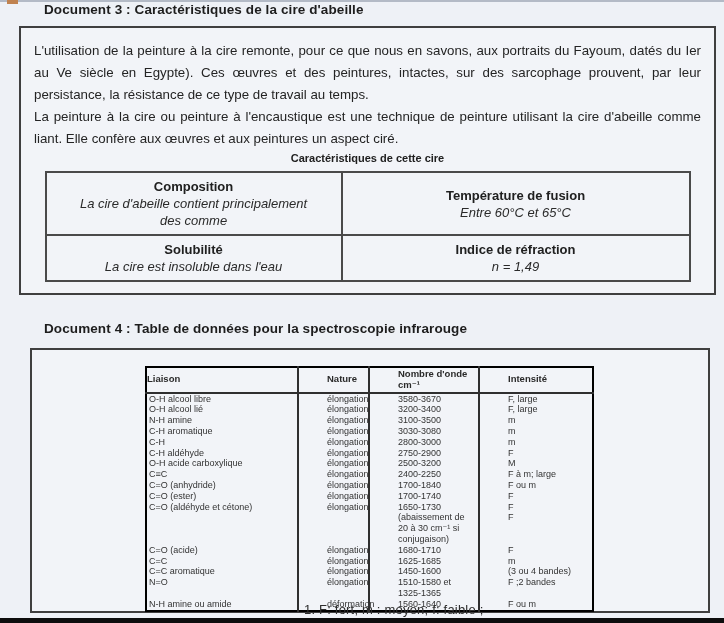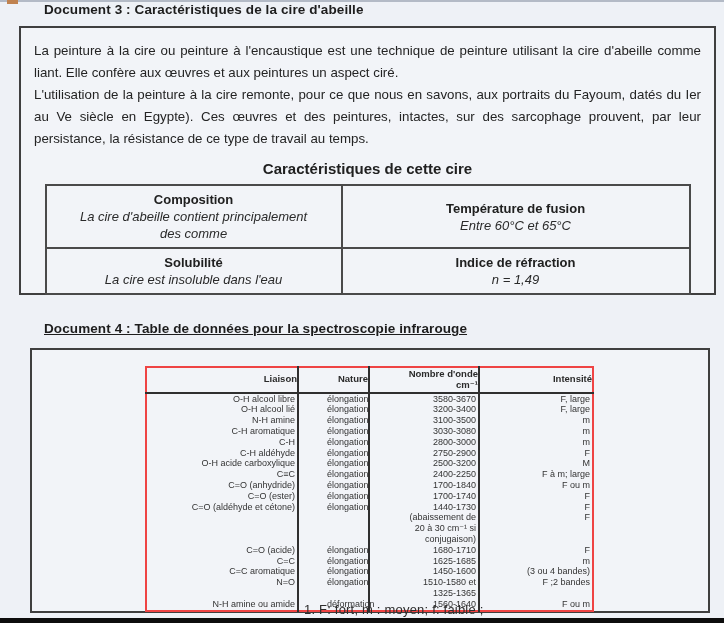--- a/index.html
+++ b/index.html
@@ -11,53 +11,53 @@
   }
   .top-edge{position:absolute;top:0;left:0;width:724px;height:2px;background:#b3bac6;}
   .scan-mark{position:absolute;top:0;left:7px;width:11px;height:4px;background:#c0824f;}
   .bottom-bar{position:absolute;bottom:0;left:0;width:724px;height:5px;background:#0d0d0d;}
 
   .doc-title{
     position:absolute;left:44px;
     font-size:13.5px;font-weight:bold;color:#1d1d1d;letter-spacing:.1px;
   }
   #doc3-title{top:2px;}
-  #doc4-title{top:321px;text-decoration:underline;}
+  #doc4-title{top:321px;}
 
   .frame{position:absolute;border:2px solid #3f3f3f;background:#f2f4f8;}
   #box1{left:19px;top:26px;width:693px;height:265px;}
   #box2{left:30px;top:348px;width:676px;height:261px;}
 
   #box1 .para{
     margin:12px 13px 0 13px;
     font-size:13.3px;line-height:22px;text-align:justify;color:#242424;
   }
   #box1 .para + .para{margin-top:0;}
 
   .char-heading{
-    text-align:center;font-weight:bold;font-size:15px;margin-top:10px;color:#202020;
+    text-align:center;font-weight:bold;font-size:11px;margin-top:2px;color:#202020;
   }
   .char-table{
     margin:7px auto 0 auto;width:646px;
     border-collapse:collapse;table-layout:fixed;
   }
   .char-table td{
     border:2px solid #4a4a4a;text-align:center;vertical-align:middle;
     padding:5px 26px;
   }
   .char-table td.c1{width:45.3%;}
   .char-table td.c2{width:54.7%;}
   .cell-head{font-weight:bold;font-size:13px;line-height:17px;color:#202020;}
   .cell-body{font-style:italic;font-size:13px;line-height:17px;color:#2a2a2a;}
 
   .ir-table{
     position:absolute;left:113px;top:16px;width:447px;
     border-collapse:collapse;table-layout:fixed;
-    font-size:9px;line-height:10.8px;text-align:right;color:#333;
-    border:2px solid #ef4444;
+    font-size:9px;line-height:10.8px;text-align:left;color:#333;
+    border:2px solid #000000;
   }
   .ir-table th{
     font-size:9.5px;font-weight:bold;color:#2a2a2a;
     border-bottom:2px solid #2f2f2f;padding:1px 0;
   }
   .ir-table th + th, .ir-table td + td{border-left:2px solid #2f2f2f;padding-left:28px;}
   .ir-table td{padding:0 2px;vertical-align:top;}
   .ir-table col.col-liaison{width:152px;}
   .ir-table col.col-nature{width:71px;}
   .ir-table col.col-onde{width:110px;}
@@ -70,22 +70,22 @@
 </style>
 </head>
 <body>
 
 <div class="top-edge"></div>
 <div class="scan-mark"></div>
 
 <div id="doc3-title" class="doc-title">Document 3 : Caractéristiques de la cire d'abeille</div>
 
 <div id="box1" class="frame">
+  <p class="para">L'utilisation de la peinture à la cire remonte, pour ce que nous en savons, aux portraits du Fayoum, datés du Ier au Ve siècle en Egypte). Ces œuvres et des peintures, intactes, sur des sarcophage prouvent, par leur persistance, la résistance de ce type de travail au temps.</p>
   <p class="para">La peinture à la cire ou peinture à l'encaustique est une technique de peinture utilisant la cire d'abeille comme liant. Elle confère aux œuvres et aux peintures un aspect ciré.</p>
-  <p class="para">L'utilisation de la peinture à la cire remonte, pour ce que nous en savons, aux portraits du Fayoum, datés du Ier au Ve siècle en Egypte). Ces œuvres et des peintures, intactes, sur des sarcophage prouvent, par leur persistance, la résistance de ce type de travail au temps.</p>
   <div class="char-heading">Caractéristiques de cette cire</div>
   <table class="char-table">
     <tbody>
       <tr>
         <td class="c1">
           <div class="cell-head">Composition</div>
           <div class="cell-body">La cire d'abeille contient principalement des comme</div>
         </td>
         <td class="c2">
           <div class="cell-head">Température de fusion</div>
@@ -181,21 +181,21 @@
         </tr>
         <tr>
           <td>C=O (ester)</td>
           <td>élongation</td>
           <td>1700-1740</td>
           <td>F</td>
         </tr>
         <tr>
           <td>C=O (aldéhyde et cétone)</td>
           <td>élongation</td>
-          <td>1440-1730</td>
+          <td>1650-1730</td>
           <td>F</td>
         </tr>
         <tr>
           <td></td>
           <td></td>
           <td>(abaissement de 20 à 30 cm⁻¹ si conjugaison)</td>
           <td>F</td>
         </tr>
         <tr>
           <td>C=O (acide)</td>

